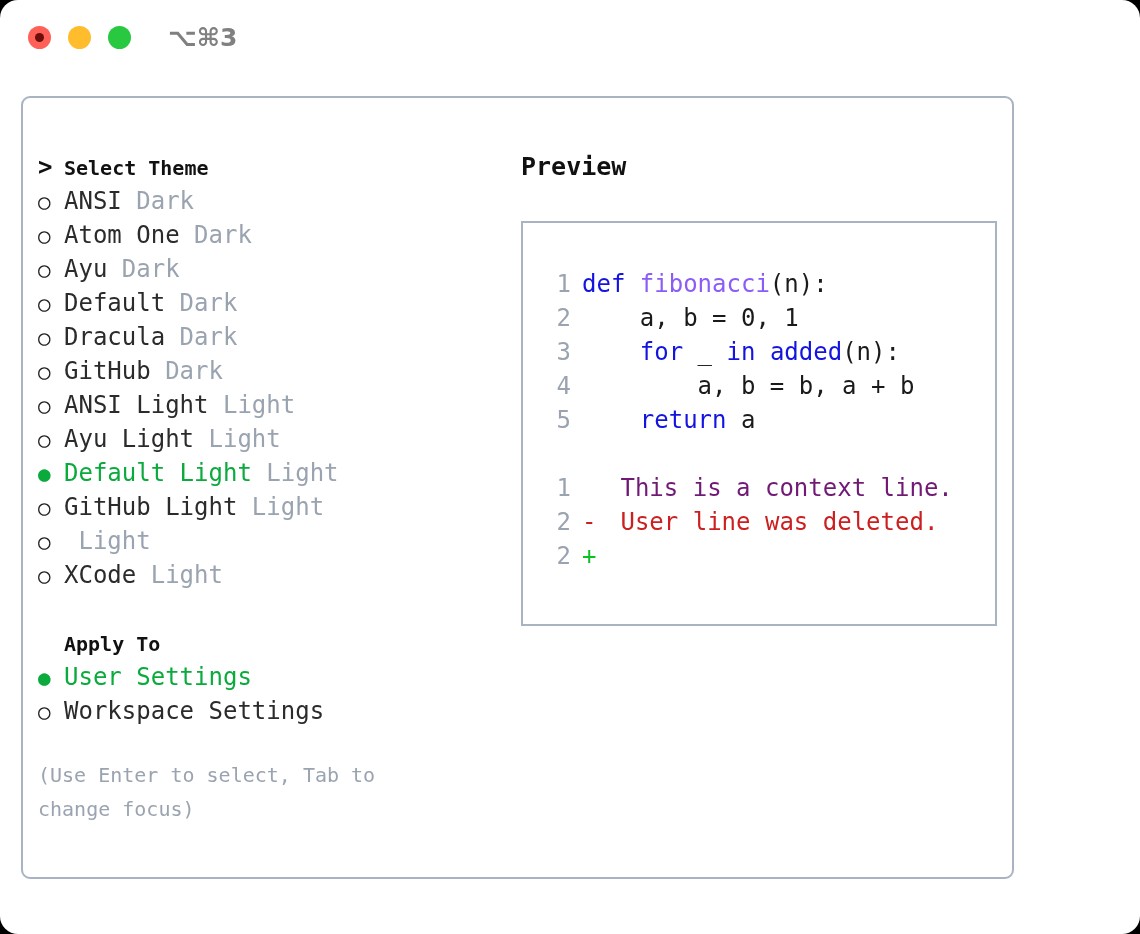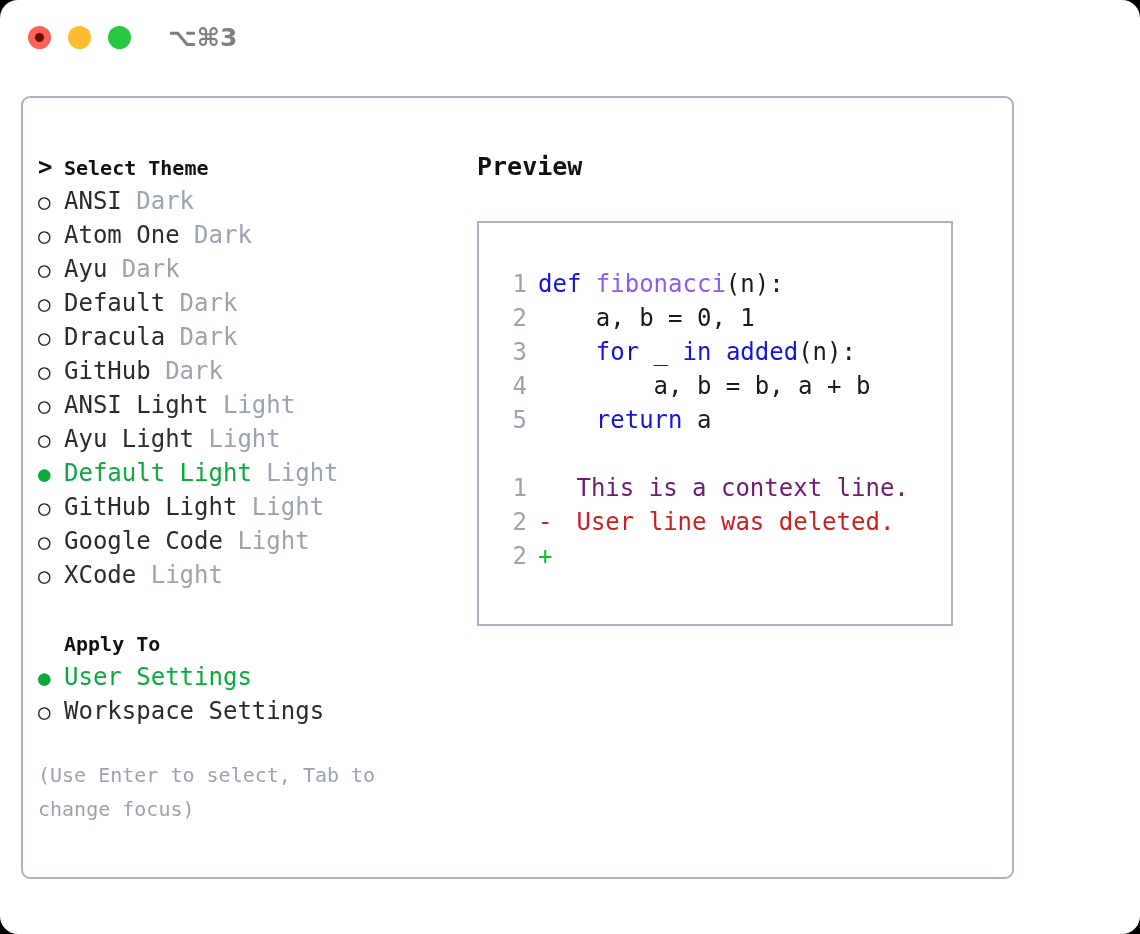--- a/index.html
+++ b/index.html
@@ -134,21 +134,21 @@
     font-size: 20px;
     line-height: 34px;
     color: #9aa3b0;
     width: 410px;
     word-spacing: 0;
   }
 
   
   .right-col {
     position: absolute;
-    left: 454px;
+    left: 498px;
     top: 52px;
     width: 500px;
   }
   .preview-label {
     font-size: 25px;
     font-weight: bold;
     color: #111111;
     line-height: 34px;
   }
   .preview-box {
@@ -281,21 +281,20 @@
 
         <div class="row">
           <span class="marker bullet-empty">○</span>
           <span class="item-name">GitHub Light</span>
           <span>&nbsp;</span>
           <span class="item-cat">Light</span>
         </div>
 
         <div class="row">
           <span class="marker bullet-empty">○</span>
-          <span class="item-name">Google Code</span>
           <span>&nbsp;</span>
           <span class="item-cat">Light</span>
         </div>
 
         <div class="row">
           <span class="marker bullet-empty">○</span>
           <span class="item-name">XCode</span>
           <span>&nbsp;</span>
           <span class="item-cat">Light</span>
         </div>

